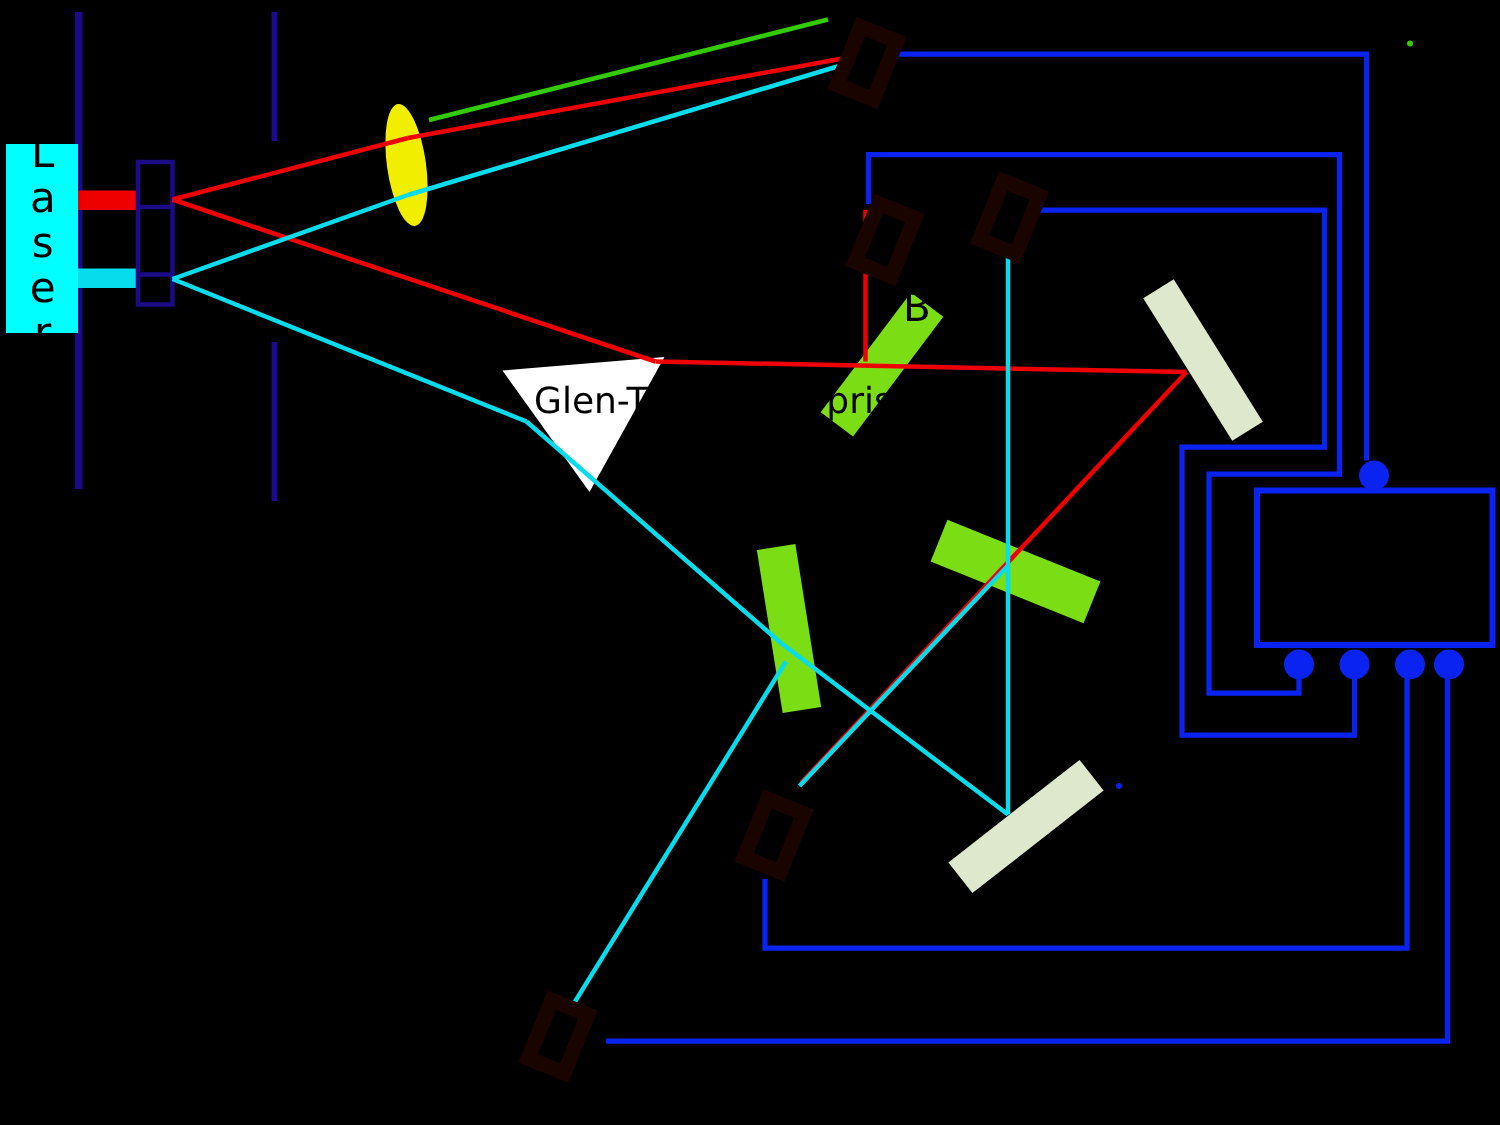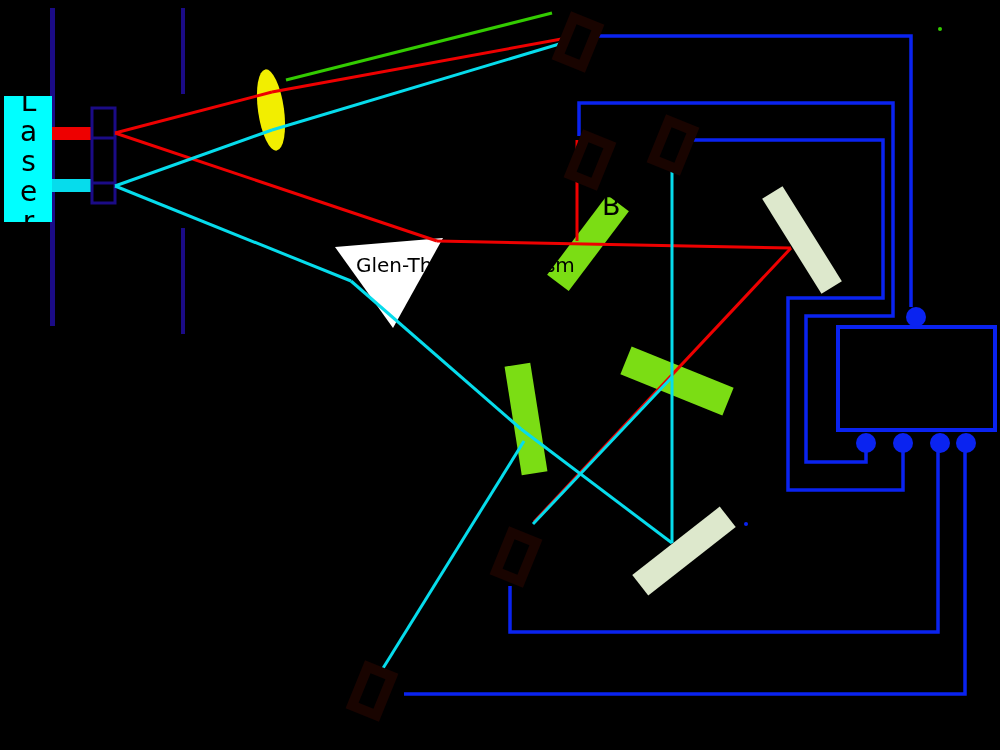--- a/index.html
+++ b/index.html
@@ -2,21 +2,21 @@
 <html><head>
 <meta charset="utf-8">
 <style>
   html,body{margin:0;padding:0;background:#000;}
   #stage{position:relative;width:1000px;height:750px;background:#000;overflow:hidden;
          font-family:"DejaVu Sans", sans-serif;}
   #diagram{position:absolute;left:0;top:0;}
   .lbl{position:absolute;color:#000;white-space:nowrap;z-index:5;}
   #laser-label{left:4px;top:97px;width:48px;height:125px;display:flex;align-items:center;justify-content:center;
     writing-mode:vertical-rl;text-orientation:upright;font-size:28px;letter-spacing:-3px;line-height:1;}
-  #prism-label{left:356px;top:253px;font-size:20px;}
+  #prism-label{left:356px;top:253px;font-size:24px;}
   #bs-label{left:602px;top:190px;font-size:27px;}
 </style>
 </head>
 <body>
 
 <div id="stage">
   <svg id="diagram" width="1000" height="750">
       <rect x="50" y="8" width="5" height="318" fill="#1b0b86"></rect>
       <rect x="181" y="8" width="4" height="86" fill="#1b0b86"></rect>
       <rect x="181" y="228" width="4" height="106" fill="#1b0b86"></rect>

